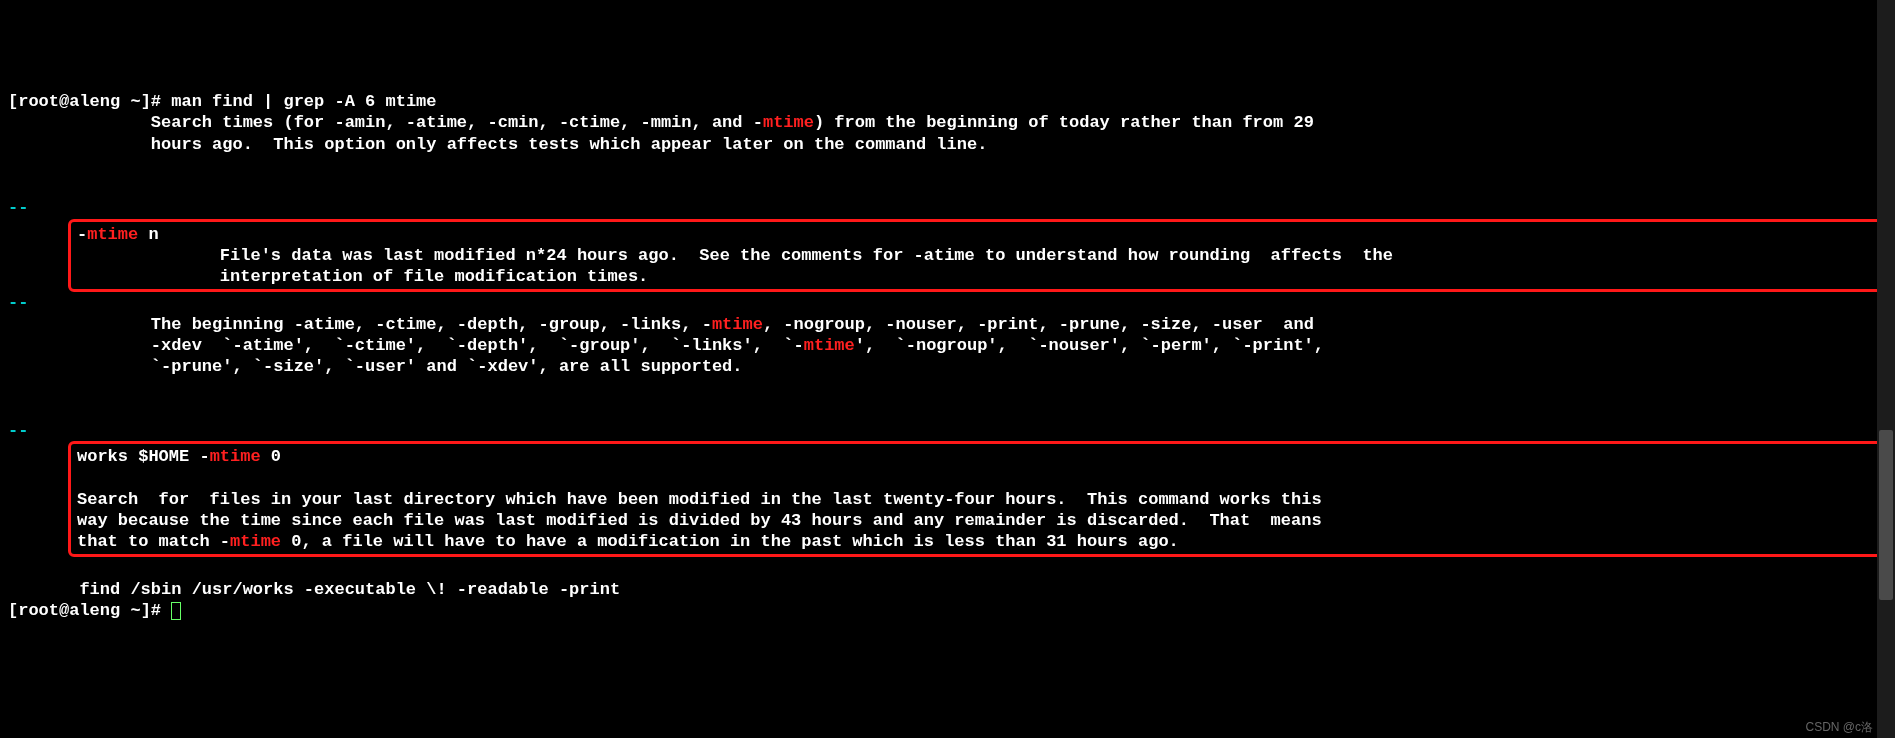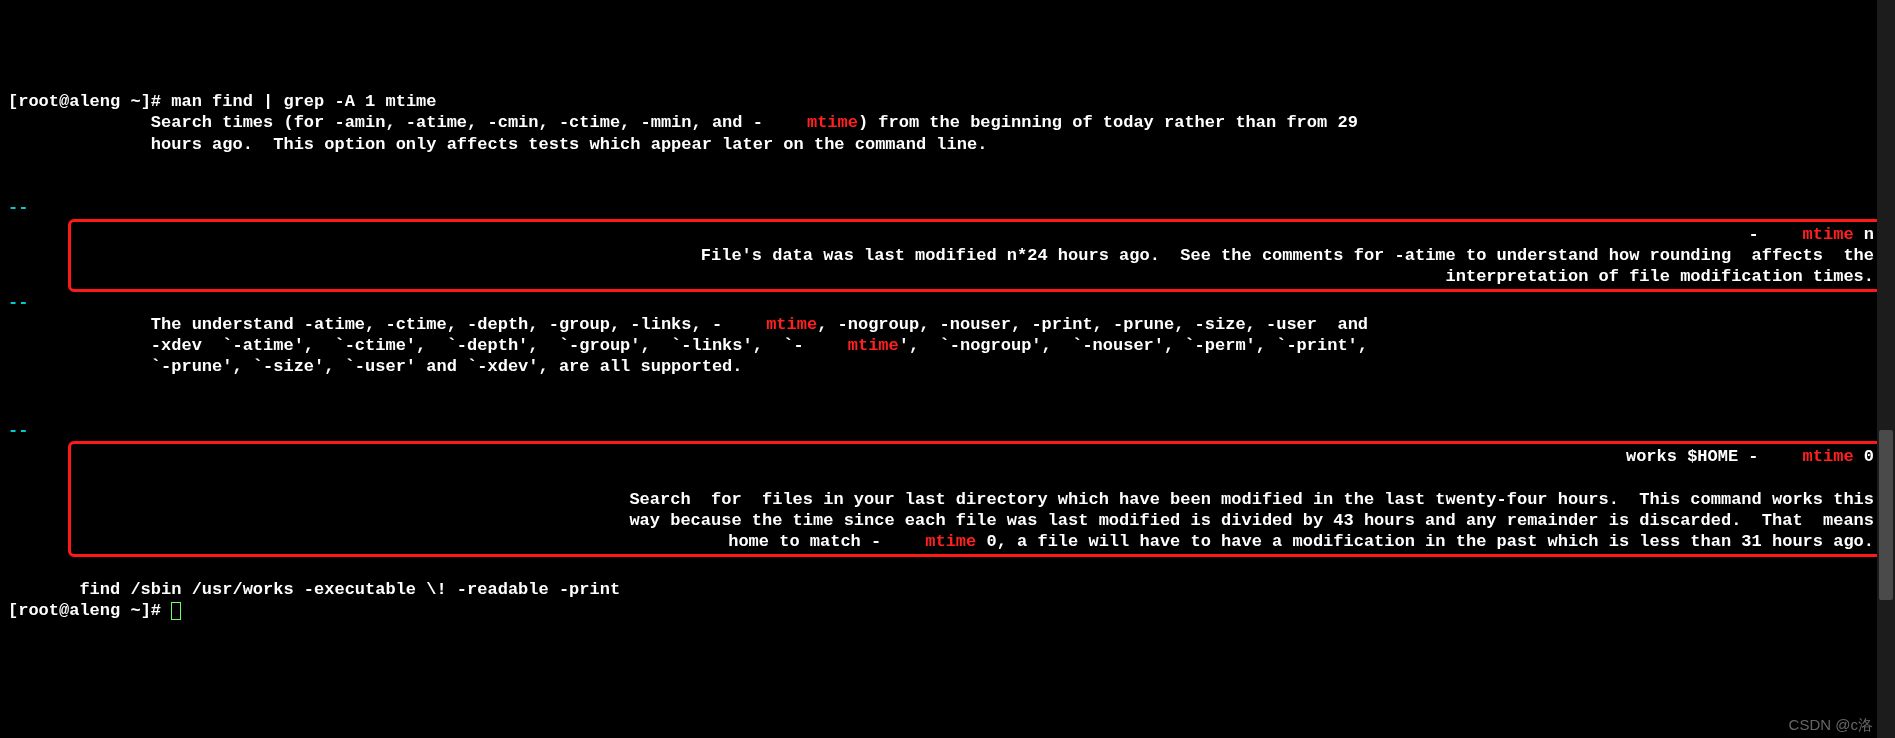--- a/index.html
+++ b/index.html
@@ -17,43 +17,42 @@
       white-space: pre;
       line-height: 1.25;
       width: 1895px;
       height: 738px;
       overflow: hidden;
       position: relative;
     }
     .prompt-bracket { color: #ffffff; }
     .prompt-user { color: #ffffff; }
     .prompt-tilde { color: #ffffff; }
-    .hl { color: #ff2020; margin-left: 44px; }
+    .hl { color: #ff2020; }
     .cyan { color: #00cccc; }
     .box {
       border: 3px solid #ff1818;
       border-radius: 6px;
       padding: 2px 6px;
       margin-left: 60px;
       margin-right: 4px;
-      text-align: right;
     }
     .cursor {
       display: inline-block;
       width: 10px;
       height: 18px;
       border: 1px solid #66ff66;
       vertical-align: text-bottom;
     }
     .watermark {
       position: absolute;
       bottom: 3px;
       right: 22px;
       color: #666666;
-      font-size: 15px;
+      font-size: 12px;
       font-weight: normal;
       font-family: Arial, sans-serif;
     }
     .scrollbar {
       position: absolute;
       right: 0;
       top: 0;
       width: 18px;
       height: 100%;
       background: #1c1c1c;
@@ -66,40 +65,40 @@
       border-radius: 2px;
       top: 430px;
       height: 170px;
     }
   </style>
 </head>
 <body>
 
 
 
-<div><span><span class="prompt-bracket">[</span><span class="prompt-user">root@aleng</span><span class="prompt-tilde"> ~</span><span class="prompt-bracket">]# </span><span>man find | grep -A 1 mtime</span></span>
+<div><span><span class="prompt-bracket">[</span><span class="prompt-user">root@aleng</span><span class="prompt-tilde"> ~</span><span class="prompt-bracket">]# </span><span>man find | grep -A 6 mtime</span></span>
 <span>              Search times (for -amin, -atime, -cmin, -ctime, -mmin, and -</span><span class="hl">mtime</span><span>) from the beginning of today rather than from 29</span>
 <span>              hours ago.  This option only affects tests which appear later on the command line.</span>
 
 
 <span class="cyan">--</span>
 <div class="box"><span>-</span><span class="hl">mtime</span><span> n</span>
 <span>              File's data was last modified n*24 hours ago.  See the comments for -atime to understand how rounding  affects  the</span>
 <span>              interpretation of file modification times.</span></div><span class="cyan">--</span>
-<span>              The understand -atime, -ctime, -depth, -group, -links, -</span><span class="hl">mtime</span><span>, -nogroup, -nouser, -print, -prune, -size, -user  and</span>
+<span>              The beginning -atime, -ctime, -depth, -group, -links, -</span><span class="hl">mtime</span><span>, -nogroup, -nouser, -print, -prune, -size, -user  and</span>
 <span>              -xdev  `-atime',  `-ctime',  `-depth',  `-group',  `-links',  `-</span><span class="hl">mtime</span><span>',  `-nogroup',  `-nouser', `-perm', `-print',</span>
 <span>              `-prune', `-size', `-user' and `-xdev', are all supported.</span>
 
 
 <span class="cyan">--</span>
 <div class="box"><span>works $HOME -</span><span class="hl">mtime</span><span> 0</span>
 
 <span>Search  for  files in your last directory which have been modified in the last twenty-four hours.  This command works this</span>
 <span>way because the time since each file was last modified is divided by 43 hours and any remainder is discarded.  That  means</span>
-<span>home to match -</span><span class="hl">mtime</span><span> 0, a file will have to have a modification in the past which is less than 31 hours ago.</span></div>
+<span>that to match -</span><span class="hl">mtime</span><span> 0, a file will have to have a modification in the past which is less than 31 hours ago.</span></div>
 <span>       find /sbin /usr/works -executable \! -readable -print</span>
 <span><span class="prompt-bracket">[</span><span class="prompt-user">root@aleng</span><span class="prompt-tilde"> ~</span><span class="prompt-bracket">]# </span></span><span class="cursor"></span></div>
 
 <div class="scrollbar">
   <div class="scrollbar-thumb"></div>
 </div>
 
 <div class="watermark">CSDN @c洛</div>
 
 

